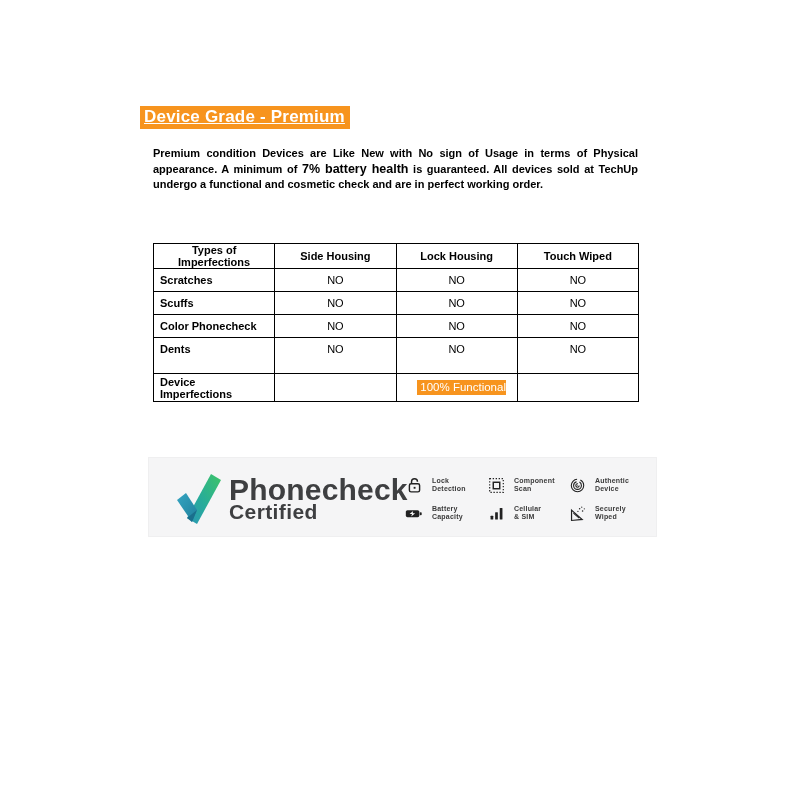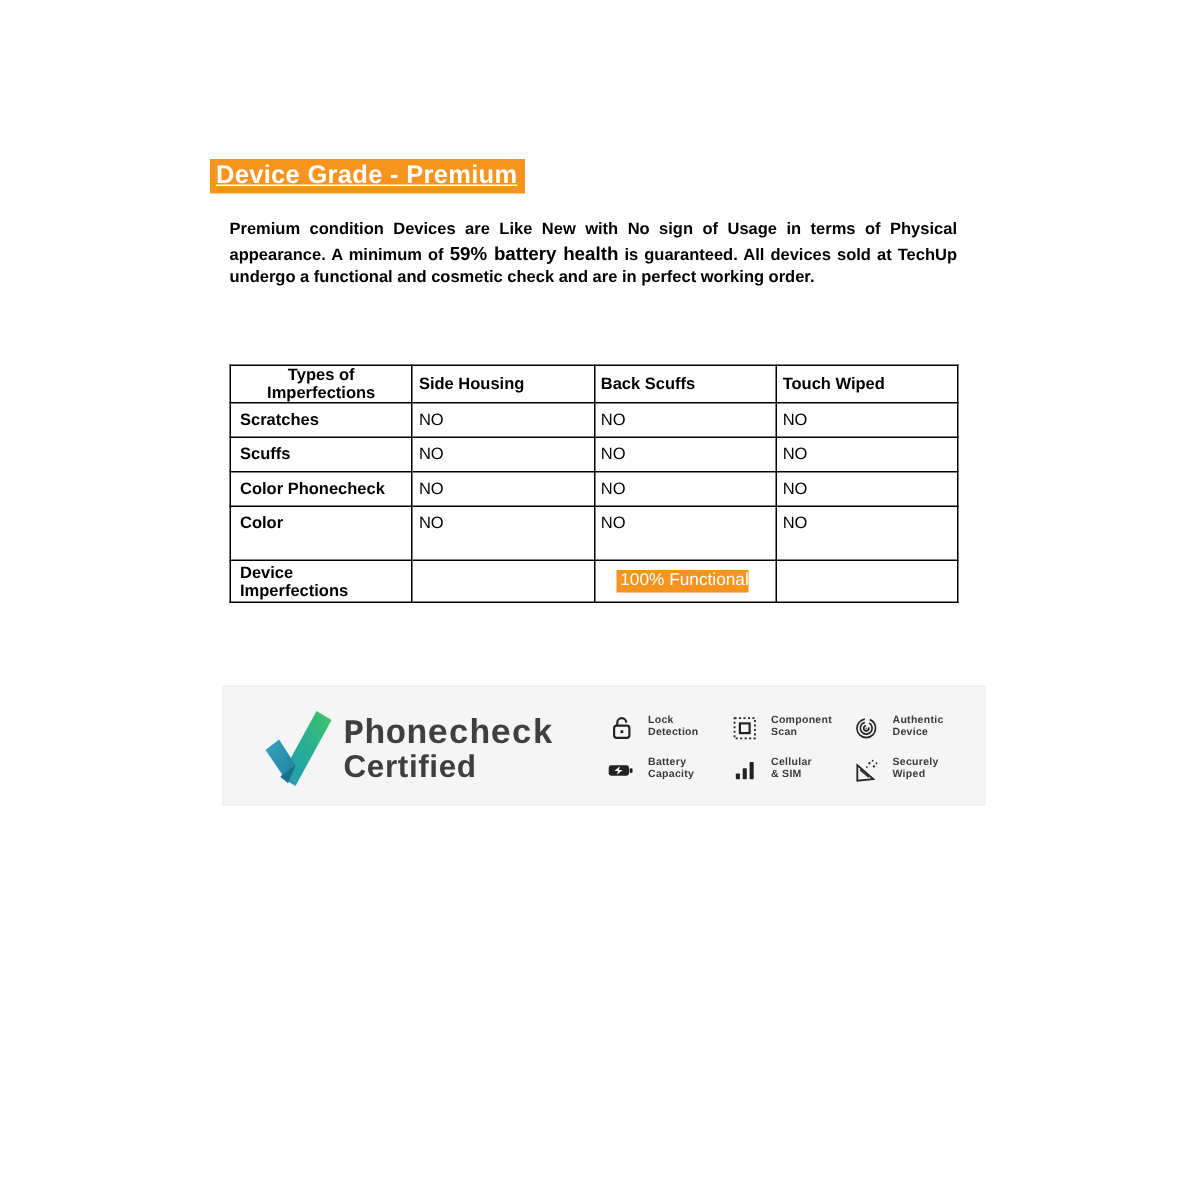--- a/index.html
+++ b/index.html
@@ -24,21 +24,21 @@
   .desc .big{font-size:12.5px;}
 
   
   table.imperfections{
     position:absolute;left:153px;top:207px;width:486px;
     border-collapse:collapse;table-layout:fixed;
     border:1.5px solid #000;
     font-size:11px;color:#000;margin-top:36px;
   }
   table.imperfections th, table.imperfections td{
-    border:1px solid #000;padding:0 4px;text-align:left;vertical-align:middle;
+    border:1px solid #000;padding:0 4px;text-align:center;vertical-align:middle;
   }
   table.imperfections th{font-weight:bold;height:24px;}
   table.imperfections td.rowlabel{text-align:left;padding-left:6px;font-weight:bold;}
   tr.data-row td{height:22px;}
   tr.row-dents td{height:30px;vertical-align:top;padding-top:5px;}
   tr.row-func td{height:27px;}
   .func-value{
     display:inline-block;margin-left:10px;
     background:var(--highlight-orange,#F7941E);color:#fff;
     font-size:11.5px;padding:1px 0 2px 3px;
@@ -46,54 +46,54 @@
   td.func-cell{text-align:left;}
 
   
   .badge{
     position:absolute;left:148px;top:457px;width:509px;height:80px;
     background:var(--badge-background,#F5F5F6);
     border:1px solid #EFEFF0;box-sizing:border-box;
   }
   .logo-mark{position:absolute;left:26px;top:16px;}
   .brand{position:absolute;left:80px;top:20px;color:#3E3F41;}
-  .brand-name{font-size:23px;font-weight:bold;line-height:23px;letter-spacing:.2px;font-family:Liberation Mono, monospace;}
+  .brand-name{font-size:30px;font-weight:bold;line-height:23px;letter-spacing:.2px;}
   .brand-sub{font-size:21px;font-weight:bold;line-height:22px;letter-spacing:.4px;}
 
   .features{
     position:absolute;left:256px;top:18px;
     display:grid;grid-template-columns:82px 81px 86px;grid-auto-rows:18px;
     row-gap:10px;
   }
   .feature{display:flex;align-items:center;gap:9px;}
   .f-icon{width:18px;height:18px;display:inline-flex;align-items:center;justify-content:center;color:#222;flex:0 0 auto;}
   .f-label{font-size:7px;font-weight:bold;line-height:8.5px;color:#3A3A3A;letter-spacing:.2px;}
   .f-label span{display:block;}
 </style>
 </head>
 <body>
 
 <div class="page">
 
   <div class="heading">Device Grade - Premium</div>
 
-  <p class="desc"><span>Premium condition Devices are Like New with No sign of Usage in terms of Physical appearance. A minimum of </span><span class="big">59% battery health</span><span> is guaranteed.  All devices sold at TechUp undergo a functional and cosmetic check and are in perfect working order.</span></p>
+  <p class="desc"><span>Premium condition Devices are Like New with No sign of Usage in terms of Physical appearance. A minimum of </span><span class="big">7% battery health</span><span> is guaranteed.  All devices sold at TechUp undergo a functional and cosmetic check and are in perfect working order.</span></p>
 
   <table class="imperfections">
     <colgroup>
         <col style="width:25%">
         <col style="width:25%">
         <col style="width:25%">
         <col style="width:25%">
       </colgroup>
     <tbody>
         <tr>
       <th class="rowlabel" style="text-align:center;">Types of Imperfections</th>
       <th>Side Housing</th>
-      <th>Back Scuffs</th>
+      <th>Lock Housing</th>
       <th>Touch Wiped</th>
     </tr>
     <tr class="data-row">
       <td class="rowlabel">Scratches</td>
       <td>NO</td>
       <td>NO</td>
       <td>NO</td>
     </tr>
     <tr class="data-row">
       <td class="rowlabel">Scuffs</td>
@@ -101,21 +101,21 @@
       <td>NO</td>
       <td>NO</td>
     </tr>
     <tr class="data-row">
       <td class="rowlabel">Color Phonecheck</td>
       <td>NO</td>
       <td>NO</td>
       <td>NO</td>
     </tr>
     <tr class="data-row row-dents">
-      <td class="rowlabel">Color</td>
+      <td class="rowlabel">Dents</td>
       <td>NO</td>
       <td>NO</td>
       <td>NO</td>
     </tr>
     <tr class="row-func">
       <td class="rowlabel">Device Imperfections</td>
       <td></td>
       <td class="func-cell">
         <span class="func-value">100% Functional</span>
       </td>

